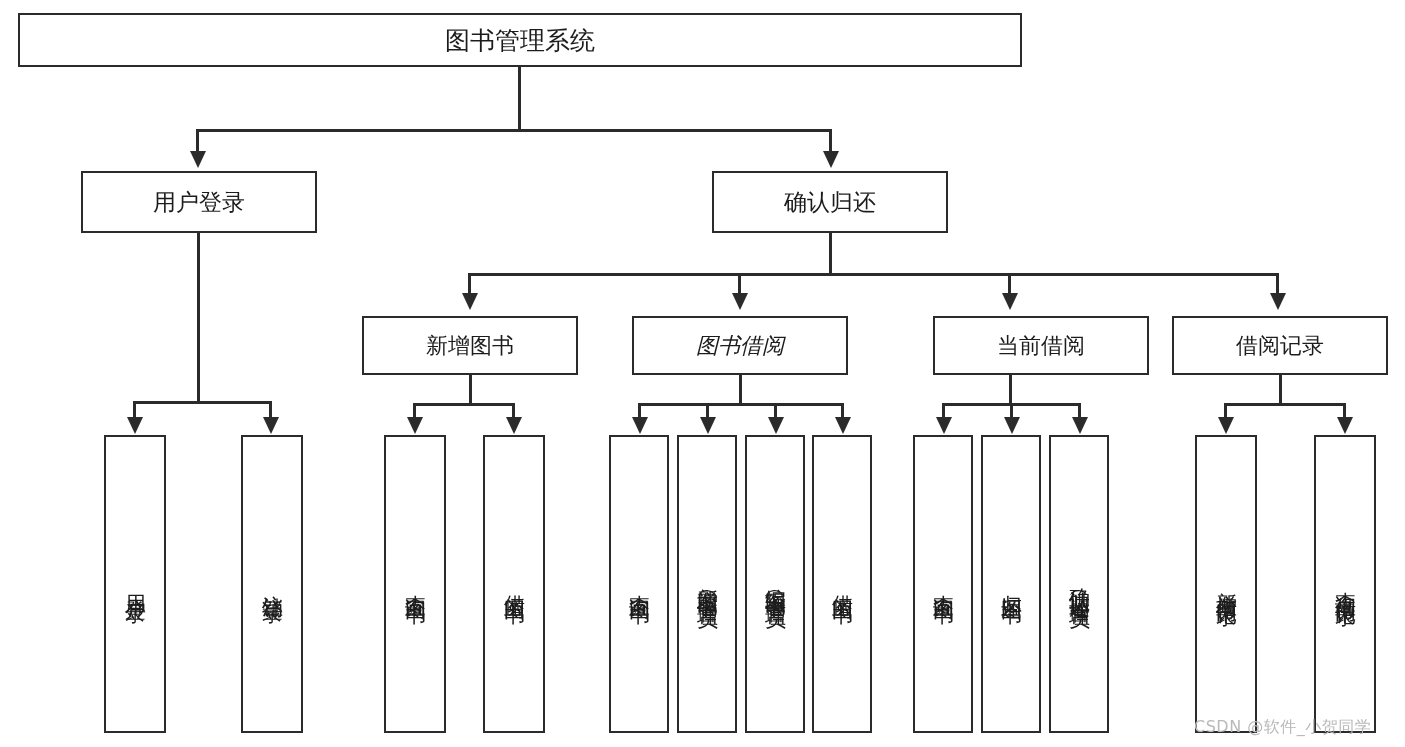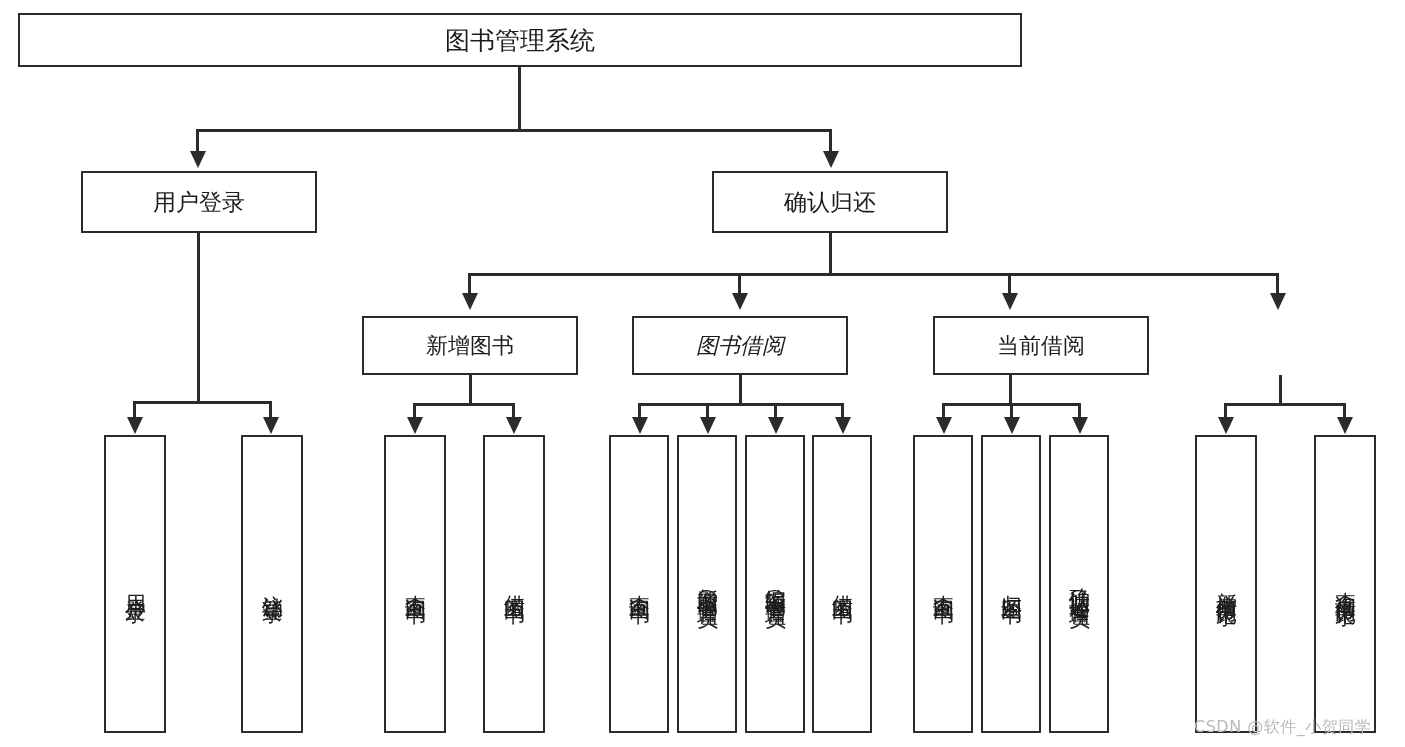--- a/index.html
+++ b/index.html
@@ -108,20 +108,23 @@
 
   <div class="node node-l2" style="left:362px;top:316px;width:216px;height:59px;">
     <span>新增图书</span>
   </div>
   <div class="node node-l2" style="left:632px;top:316px;width:216px;height:59px;font-style:italic;">
     <span>图书借阅</span>
   </div>
   <div class="node node-l2" style="left:902px;top:316px;width:216px;height:59px;margin-left:31px;">
     <span>当前借阅</span>
   </div>
+  <div class="node node-l2" style="left:1172px;top:316px;width:216px;height:59px;">
+    <span>借阅记录</span>
+  </div>
 
   <div class="vline" style="left:469px;top:375px;height:28px;"></div>
   <div class="hline" style="left:413px;top:403px;width:102px;"></div>
   <div class="vline" style="left:413px;top:403px;height:14px;"></div>
   <div class="arrow" style="left:407px;top:417px;"></div>
   <div class="vline" style="left:512px;top:403px;height:14px;"></div>
   <div class="arrow" style="left:506px;top:417px;"></div>
 
   <div class="vline" style="left:739px;top:375px;height:28px;"></div>
   <div class="hline" style="left:638px;top:403px;width:205px;"></div>

